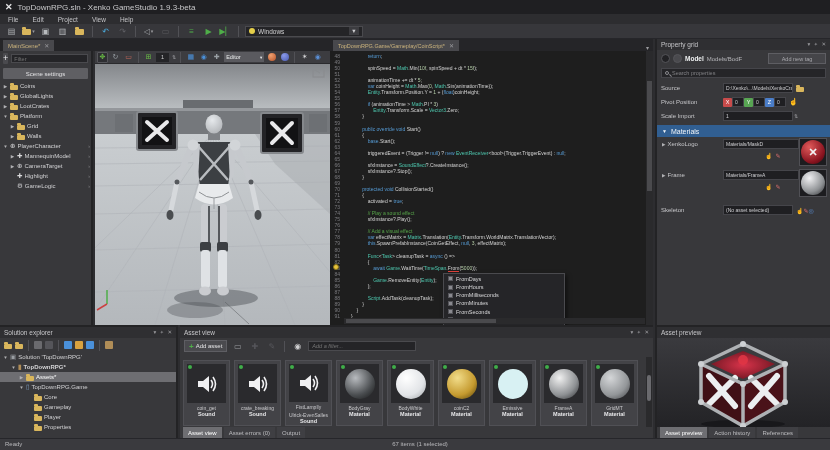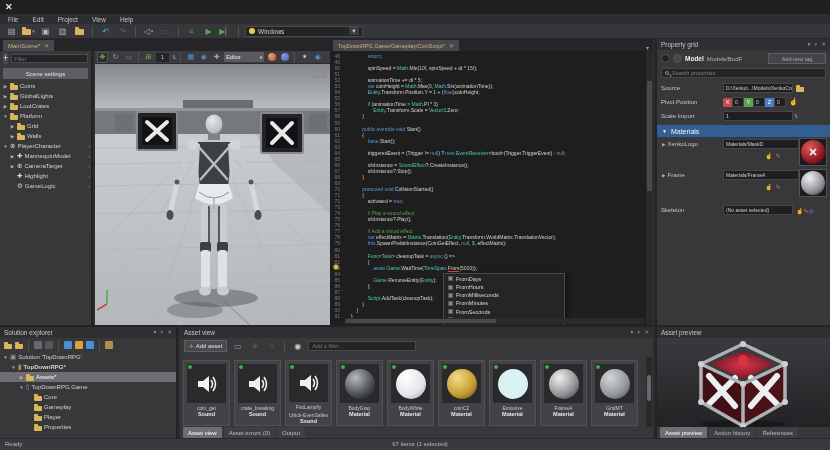--- a/index.html
+++ b/index.html
@@ -120,20 +120,21 @@
   #status-left{position:absolute;left:5px;top:2px;}
   #status-center{position:absolute;left:420px;top:2px;transform:translateX(-50%);}
 </style>
 </head>
 <body>
 
 <div id="app">
 
   <div id="titlebar" class="abs">
     <span class="logo">✕</span>
+    <span>TopDownRPG.sln - Xenko GameStudio 1.9.3-beta</span>
   </div>
 
   <div id="menubar" class="abs">
       <span class="menu-item">File</span>
       <span class="menu-item">Edit</span>
       <span class="menu-item">Project</span>
       <span class="menu-item">View</span>
       <span class="menu-item">Help</span>
     </div>
 

